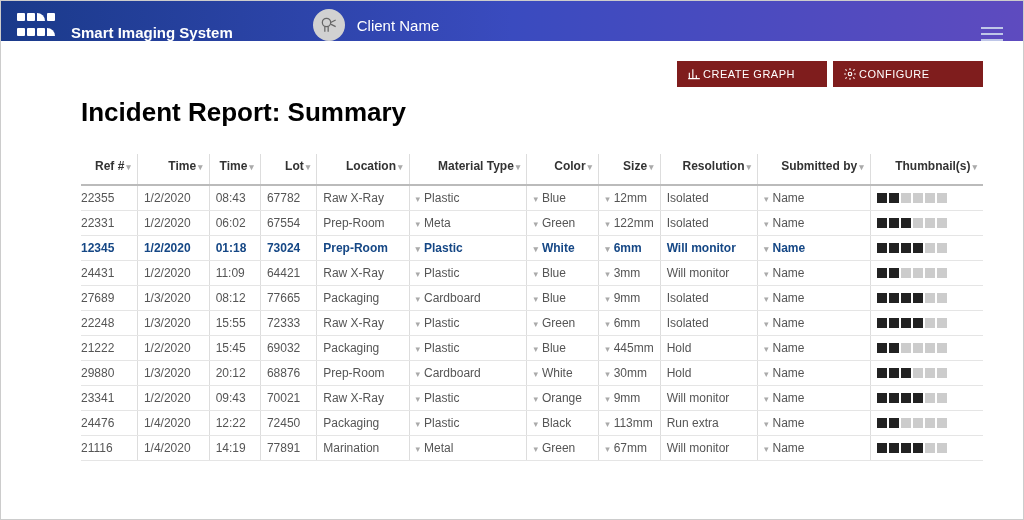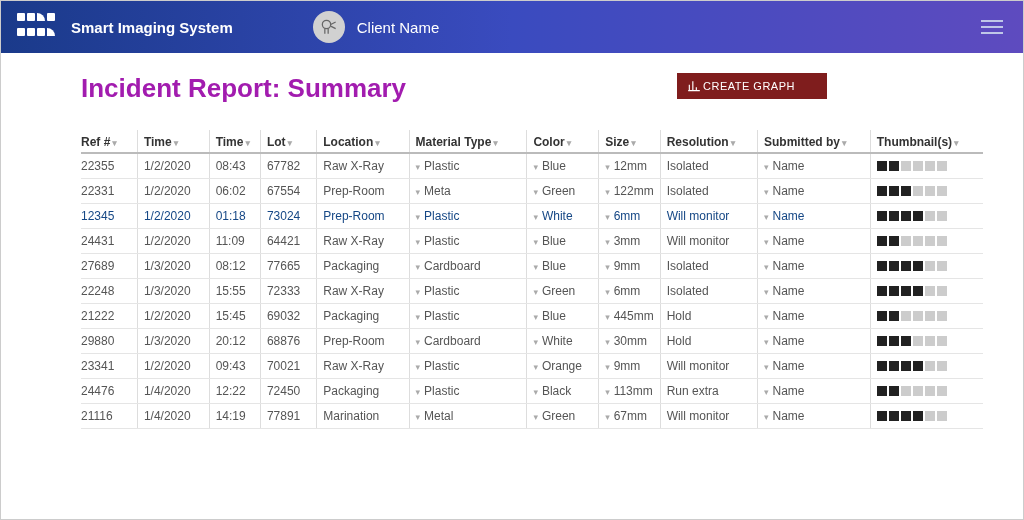--- a/index.html
+++ b/index.html
@@ -1,22 +1,22 @@
 <!DOCTYPE html>
 <html><head>
 <meta charset="utf-8">
 <style>
   * { box-sizing: border-box; margin: 0; padding: 0; }
   body { font-family: Arial, Helvetica, sans-serif; background: #fff; width: 1024px; height: 520px; overflow: hidden; border: 1px solid #ccc; }
 
   
   .topbar {
-    height: 52px;
+    height: 40px;
     background: linear-gradient(90deg, #1a3a8a 0%, #3a4bbf 50%, #5e4bbf 100%);
-    display: flex; align-items: center; color: #fff;
+    display: flex; align-items: flex-end; color: #fff;
     padding: 0 16px;
     position: relative;
   }
   .logo {
     width: 40px; height: 28px; display: flex; flex-wrap: wrap; gap: 2px; margin-right: 14px;
   }
   .logo span { width: 8px; height: 8px; background: #fff; border-radius: 1px; }
   .logo span.q { border-radius: 0 100% 0 0; }
   .app-title { font-weight: bold; font-size: 15px; }
   .client-block { display: flex; align-items: center; margin-left: 80px; }
@@ -24,43 +24,43 @@
     width: 32px; height: 32px; border-radius: 50%; background: #d1d1d1;
     display: flex; align-items: center; justify-content: center; margin-right: 12px;
   }
   .client-avatar svg { width: 20px; height: 20px; stroke: #666; fill: none; stroke-width:1.5; }
   .client-name { font-weight: normal; font-size: 15px; }
   .hamburger { position: absolute; right: 20px; display: flex; flex-direction: column; gap: 4px; cursor:pointer; }
   .hamburger span { width: 22px; height: 2px; background: #bfc7e8; }
 
   
   .headrow { display: flex; padding: 20px 40px 8px 80px; align-items: flex-start; }
-  .page-title { color: #a21caf; font-size: 26px; font-weight: bold; flex: 1; }
+  .page-title { color: #000000; font-size: 26px; font-weight: bold; flex: 1; margin-top: 36px; }
   .actions { display: grid; grid-template-columns: 150px 150px; gap: 6px; }
   .btn {
     background: #7f1d1d; color: #fff; font-size: 11px; font-weight: normal;
     padding: 6px 10px; display: flex; align-items: center; gap: 2px;
     cursor: pointer; border: none; letter-spacing: 0.5px;
   }
   .btn svg { width: 14px; height: 14px; stroke: #fff; fill: none; stroke-width: 2; flex-shrink:0; }
 
   
   .table-wrap { padding: 18px 40px 0 80px; }
   table { border-collapse: collapse; width: 100%; font-size: 12px; table-layout: fixed; }
   th, td {
     text-align: left; padding: 5px 6px;
     border-left: 1px solid #ddd; border-bottom: 1px solid #e5e5e5;
     white-space: nowrap; overflow: hidden;
   }
   th:first-child, td:first-child { border-left: none; padding-left: 0; }
-  th { font-weight: bold; color: #333; border-bottom: 2px solid #bbb; position: relative; padding-bottom: 3px; }
+  th { font-weight: bold; color: #333; border-bottom: 2px solid #bbb; position: relative; padding-bottom: 11px; text-align: right; }
   .sort-icon { color: #aaa; font-size: 9px; margin-left: 2px; vertical-align: middle; display:inline-block; }
   .sort-icon::before { content: "▾"; display:block; line-height:6px; }
   .dd-caret { color: #aaa; font-size: 9px; margin-right: 4px; }
-  tr.selected td { color: #154785; font-weight: normal; }
+  tr.selected td { color: #154785; font-weight: bold; }
   td { color: #555; }
 
   .thumbs { display: flex; gap: 2px; }
   .thumbs span { width: 10px; height: 10px; background: #ccc; }
   .thumbs span.f { background: #222; }
 
   
   col.c-ref   { width: 55px; }
   col.c-date  { width: 70px; }
   col.c-time  { width: 50px; }
@@ -106,20 +106,27 @@
 </div>
 
 <div class="headrow">
   <div class="page-title">Incident Report: Summary</div>
   <div class="actions">
     <button class="btn">
       <svg viewBox="0 0 24 24">
           <path d="M4 20V10M10 20V4M16 20V14M2 20H22"></path>
         </svg>
       <span>CREATE GRAPH</span>
+    </button>
+    <button class="btn">
+      <svg viewBox="0 0 24 24">
+          <circle cx="12" cy="12" r="3"></circle>
+          <path d="M12 2v3M12 19v3M4.2 4.2l2.1 2.1M17.7 17.7l2.1 2.1M2 12h3M19 12h3M4.2 19.8l2.1-2.1M17.7 6.3l2.1-2.1"></path>
+        </svg>
+      <span>CONFIGURE</span>
     </button>
   </div>
 </div>
 
 <div class="table-wrap">
   <table>
     <colgroup>
       <col class="c-ref">
         <col class="c-date">
         <col class="c-time">

